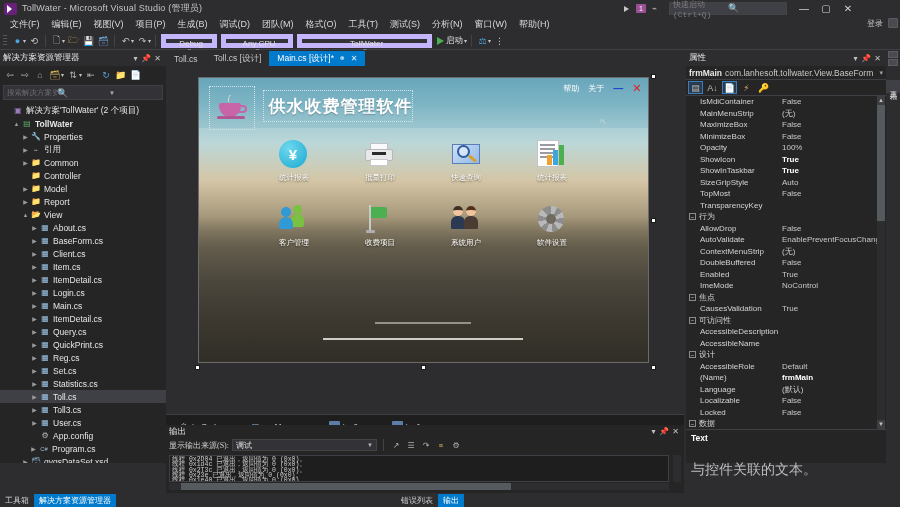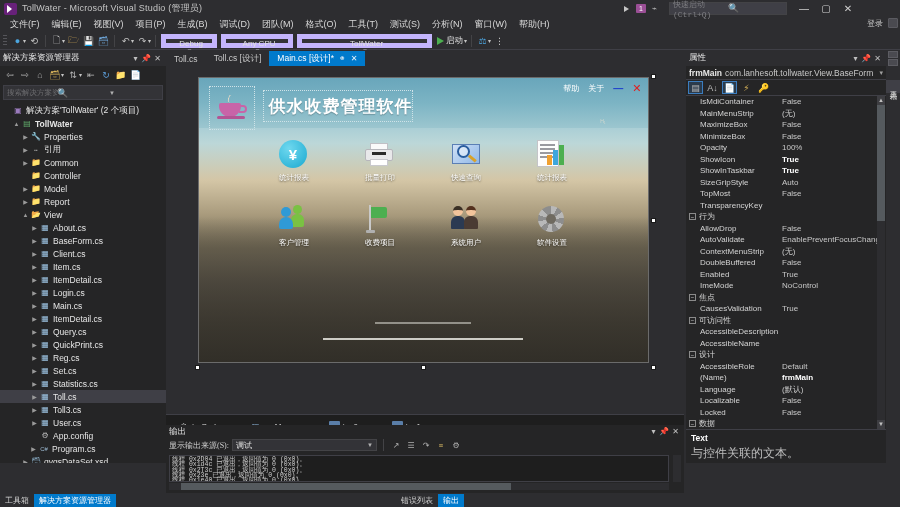--- a/index.html
+++ b/index.html
@@ -288,21 +288,21 @@
   .prow.cat { color:#d4d4d4; }
   .prow.cat .pk { padding-left:3px; display:flex; align-items:center; gap:3px; }
   .catbox { width:7px;height:7px;border:1px solid #8a8a8a; display:flex;align-items:center;justify-content:center;
             font-size:6px; line-height:6px; color:#cfcfcf; flex:none; }
   .pr-scroll { position:absolute; right:1px; top:0; width:8px; height:100%; background:#2d2d30; }
   .pr-thumb { position:absolute; right:1px; top:9px; width:8px; height:116px; background:#555a5e; }
   .pr-arrow { position:absolute; right:1px; width:8px; height:9px; background:#3e3e42;
               color:#c0c0c0; font-size:6px; text-align:center; line-height:9px; }
   .pr-desc { height:34px; border-top:1px solid #3f3f46; padding:3px 5px; background:#252526; }
   .pr-desc .d-t { font-size:8.5px; font-weight:bold; color:#ffffff; }
-  .pr-desc .d-b { font-size:12px; color:#bdbdbd; margin-top:2px; }
+  .pr-desc .d-b { font-size:14px; color:#bdbdbd; margin-top:18px; }
 
   
   .vstrip { position:absolute; right:0; top:50px; width:14px; height:413px; background:#2d2d30; }
   .vtab {
     writing-mode: vertical-rl; font-size:7.5px; color:#d0d0d0; padding:5px 2px;
     background:#3f3f46; margin-top:4px; letter-spacing:1px;
   }
   .vstrip-ico { position:absolute; right:1px; top:1px; width:12px; height:26px;
                 display:flex; flex-direction:column; align-items:center; gap:1px; }
   .vsi { width:10px; height:7px; background:#4a4a50; border:1px solid #5c5c62; }

